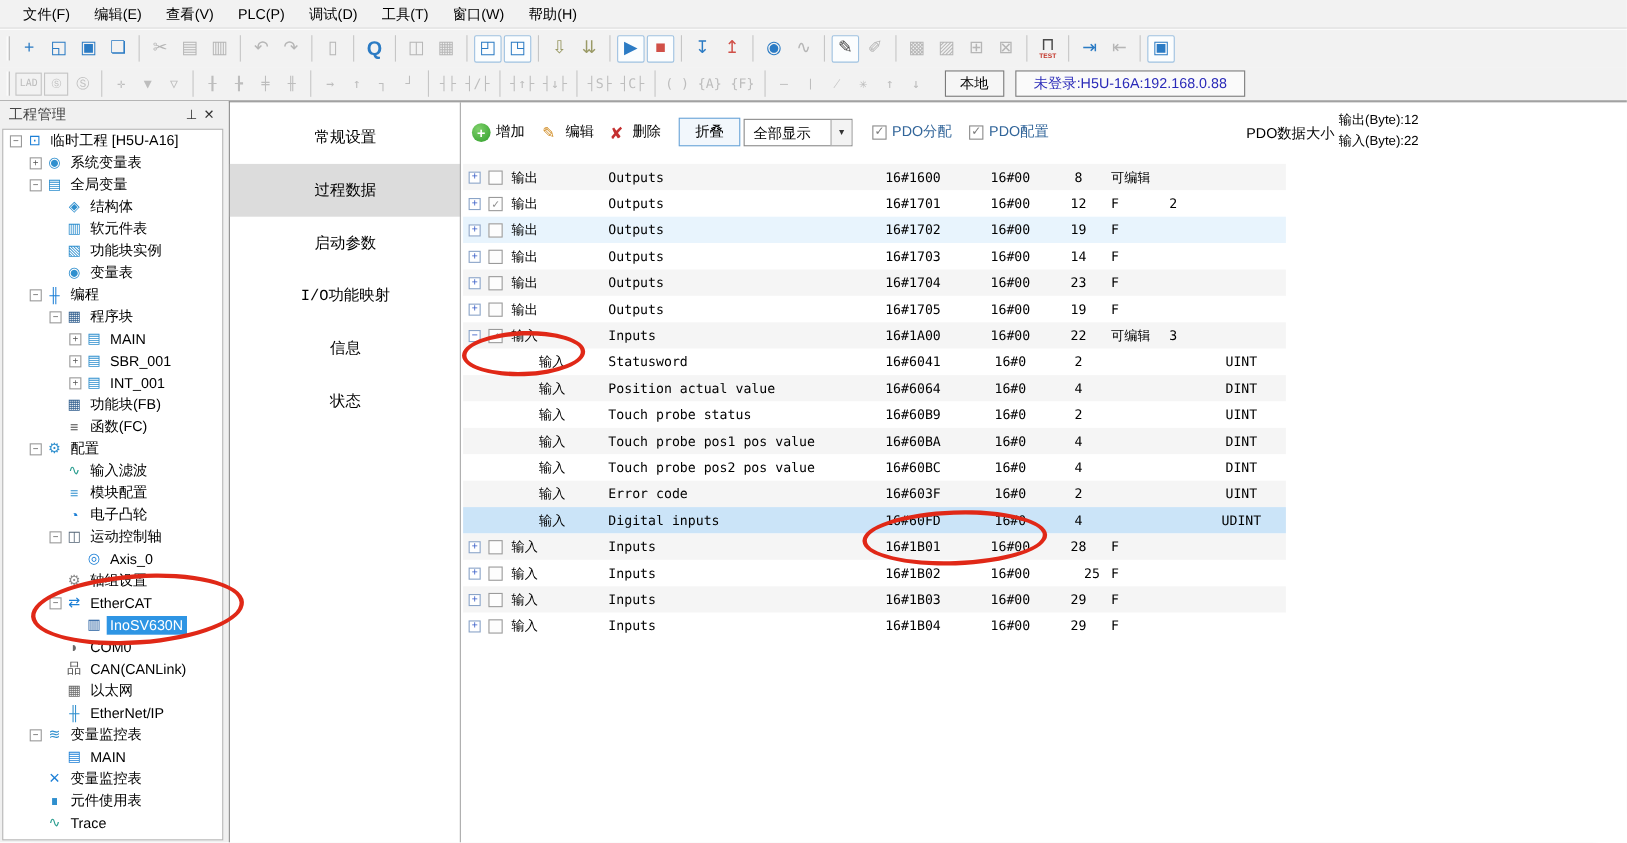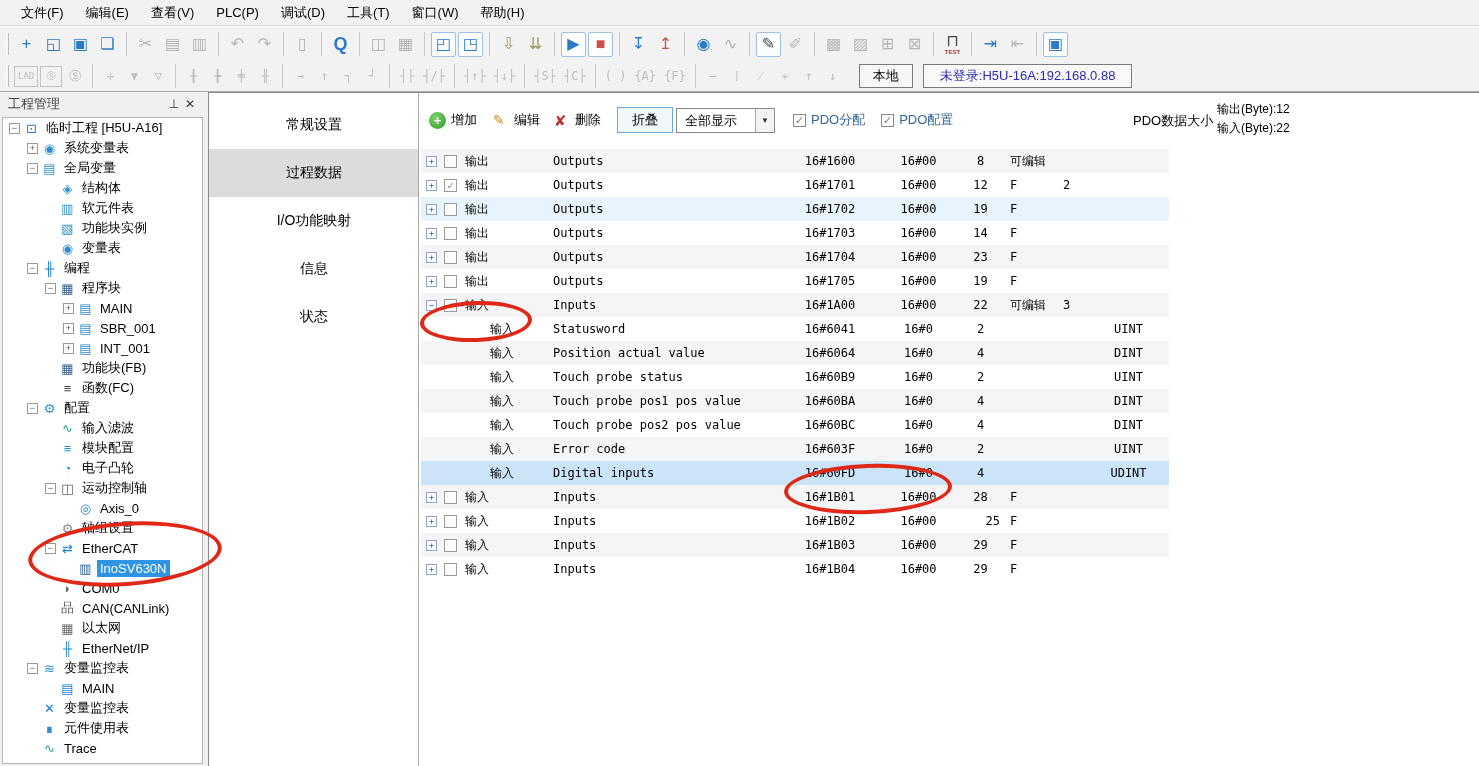--- a/index.html
+++ b/index.html
@@ -49,21 +49,21 @@
   .tree-row { height:20px; display:flex; align-items:center; white-space:nowrap; }
   .exp-box { width:11px; height:11px; flex:none; border:1px solid #999; background:#fff;
     color:#555; font-size:9px; line-height:9px; text-align:center; margin-right:3px; cursor:default; }
   .exp-spacer { width:14px; flex:none; }
   .tree-icon { width:17px; flex:none; text-align:center; font-size:13px; margin-right:3px; }
   .tree-label { padding:1px 3px; }
   .tree-row.sel .tree-label { background:#2e95e4; color:#fff; }
   
   #content { position:absolute; left:208px; top:0; right:0; bottom:0; background:#fff;
     border-left:1px solid #8a8a8a; border-top:1px solid #8a8a8a; }
-  #side-tabs { position:absolute; left:0; top:8px; width:210px; bottom:0; }
+  #side-tabs { position:absolute; left:0; top:8px; width:210px; bottom:0;font-family:Liberation Mono, monospace; }
   #side-tabs::after { content:""; position:absolute; right:0; top:-8px; bottom:0; width:1px; background:#a8a8a8; }
   .side-tab { height:48px; display:flex; align-items:center; justify-content:center;
     font-size:14px; cursor:default; }
   .side-tab.active { background:#dcdcdc; }
   
   #pdo-toolbar { position:absolute; left:212px; top:4px; right:0; height:46px;
     display:flex; align-items:center; font-size:13px; }
   .pt-item { display:flex; align-items:center; gap:5px; cursor:default; }
   .add-ico { width:17px; height:17px; border-radius:50%; background:radial-gradient(circle at 35% 30%, #7ed06a, #2f9e2a);
     color:#fff; font-size:13px; line-height:17px; text-align:center; font-weight:bold; }
@@ -455,20 +455,21 @@
           <span class="tree-icon" style="color: rgb(42, 157, 143);">∿</span>
           <span class="tree-label">Trace</span>
         </div>
       </div>
   </div>
 
   <div id="content">
     <div id="side-tabs">
         <div class="side-tab">常规设置</div>
         <div class="side-tab active">过程数据</div>
+        <div class="side-tab">启动参数</div>
         <div class="side-tab">I/O功能映射</div>
         <div class="side-tab">信息</div>
         <div class="side-tab">状态</div>
       </div>
 
     <div id="pdo-toolbar">
       <div class="pt-item" style="margin-left:8px">
         <span class="add-ico">+</span>
         <span>增加</span>
       </div>

